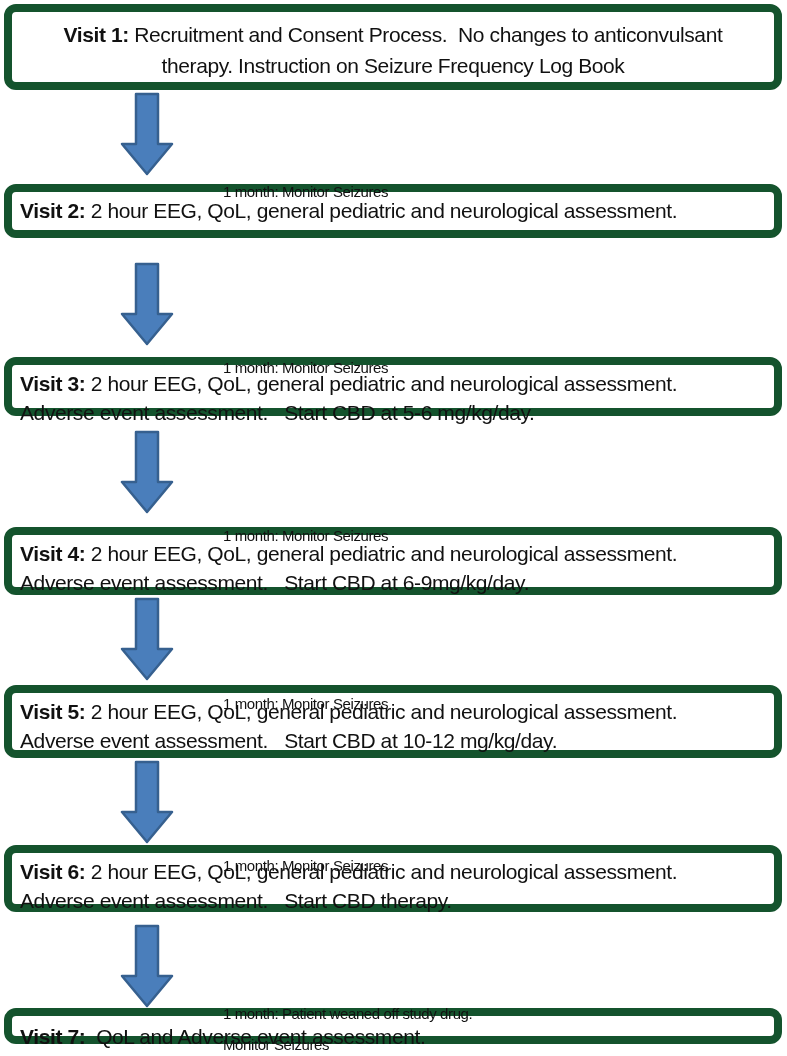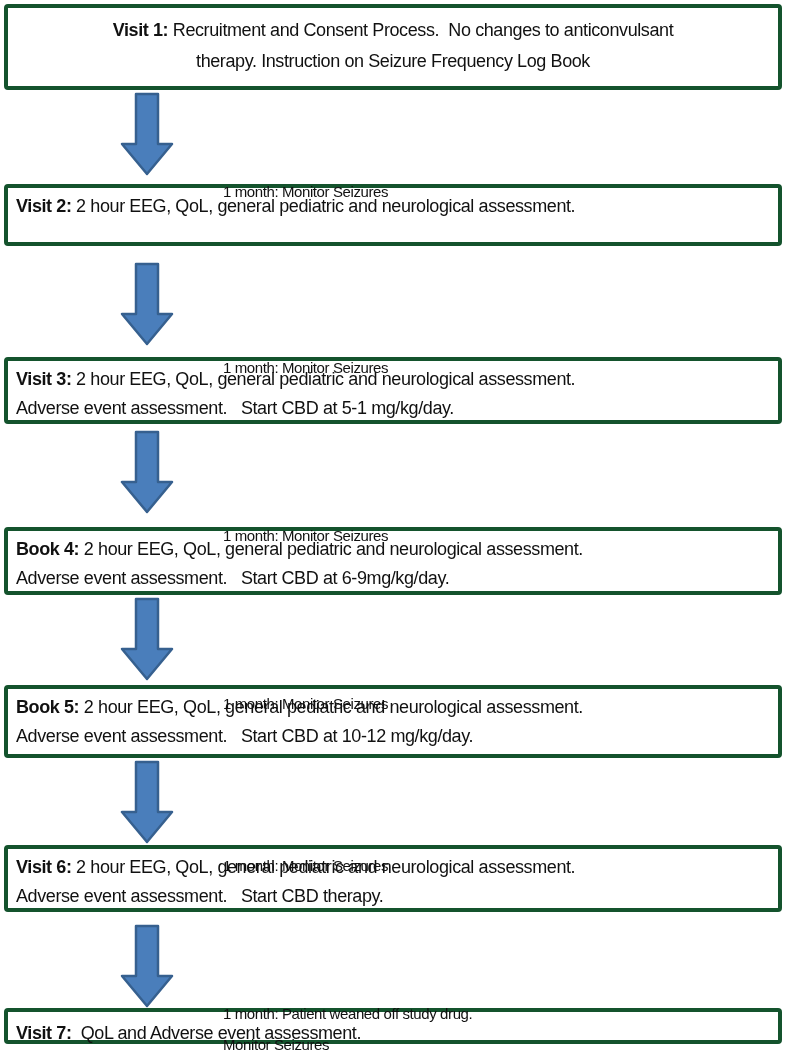--- a/index.html
+++ b/index.html
@@ -14,43 +14,43 @@
     background: #ffffff;
     font-family: "Liberation Sans", sans-serif;
     color: #111111;
     overflow: hidden;
   }
   .box {
     position: absolute;
     left: 4px;
     right: 5px;
     box-sizing: border-box;
-    border: 4px solid #14532d;
-    border-radius: 4px;
+    border: 8px solid #14532d;
+    border-radius: 12px;
     background: #ffffff;
-    font-size: 18px;
+    font-size: 21px;
     line-height: 29px;
     padding: 4px 8px;
     letter-spacing: -0.4px;
   }
   .box .line {
     white-space: pre-wrap;
   }
   .box b {
     font-weight: bold;
   }
   #box-1 {
     top: 4px;
     height: 86px;
     text-align: center;
     line-height: 31px;
     padding-top: 7px;
   }
-  #box-2 { top: 184px; height: 62px; }
-  #box-3 { top: 357px; height: 67px; }
+  #box-2 { top: 184px; height: 54px; }
+  #box-3 { top: 357px; height: 59px; }
   #box-4 { top: 527px; height: 68px; }
   #box-5 { top: 685px; height: 73px; }
   #box-6 { top: 845px; height: 67px; }
   #box-7 { top: 1008px; height: 36px; line-height: 34px; }
 
   .arrow {
     position: absolute;
     left: 120px;
     width: 54px;
     height: 84px;
@@ -87,30 +87,30 @@
     <div class="line"><b>Visit 1:</b><span> Recruitment and Consent Process.  No changes to anticonvulsant</span></div>
     <div class="line">therapy. Instruction on Seizure Frequency Log Book</div>
   </div>
 
   <div class="box" id="box-2">
     <div class="line"><b>Visit 2:</b><span> 2 hour EEG, QoL, general pediatric and neurological assessment.</span></div>
   </div>
 
   <div class="box" id="box-3">
     <div class="line"><b>Visit 3:</b><span> 2 hour EEG, QoL, general pediatric and neurological assessment.</span></div>
-    <div class="line">Adverse event assessment.   Start CBD at 5-1 mg/kg/day.</div>
+    <div class="line">Adverse event assessment.   Start CBD at 5-6 mg/kg/day.</div>
   </div>
 
   <div class="box" id="box-4">
-    <div class="line"><b>Book 4:</b><span> 2 hour EEG, QoL, general pediatric and neurological assessment.</span></div>
+    <div class="line"><b>Visit 4:</b><span> 2 hour EEG, QoL, general pediatric and neurological assessment.</span></div>
     <div class="line">Adverse event assessment.   Start CBD at 6-9mg/kg/day.</div>
   </div>
 
   <div class="box" id="box-5">
-    <div class="line"><b>Book 5:</b><span> 2 hour EEG, QoL, general pediatric and neurological assessment.</span></div>
+    <div class="line"><b>Visit 5:</b><span> 2 hour EEG, QoL, general pediatric and neurological assessment.</span></div>
     <div class="line">Adverse event assessment.   Start CBD at 10-12 mg/kg/day.</div>
   </div>
 
   <div class="box" id="box-6">
     <div class="line"><b>Visit 6:</b><span> 2 hour EEG, QoL, general pediatric and neurological assessment.</span></div>
     <div class="line">Adverse event assessment.   Start CBD therapy.</div>
   </div>
 
   <div class="box" id="box-7">
     <div class="line"><b>Visit 7:</b><span>  QoL and Adverse event assessment.</span></div>

